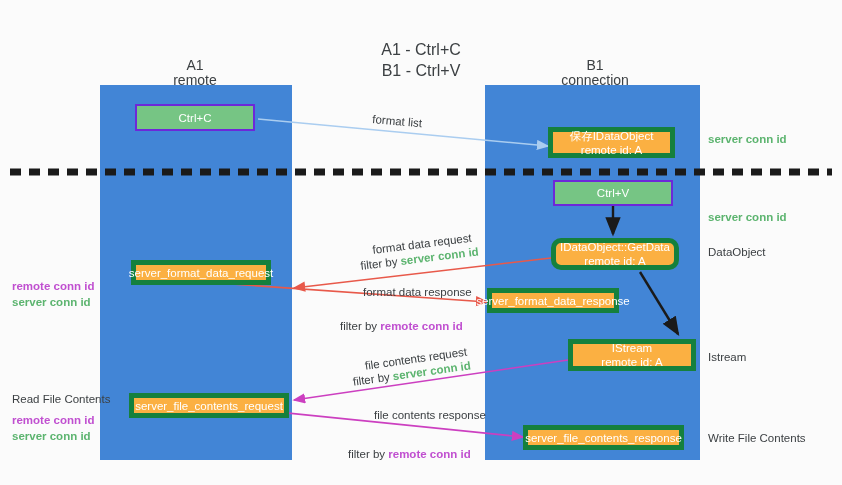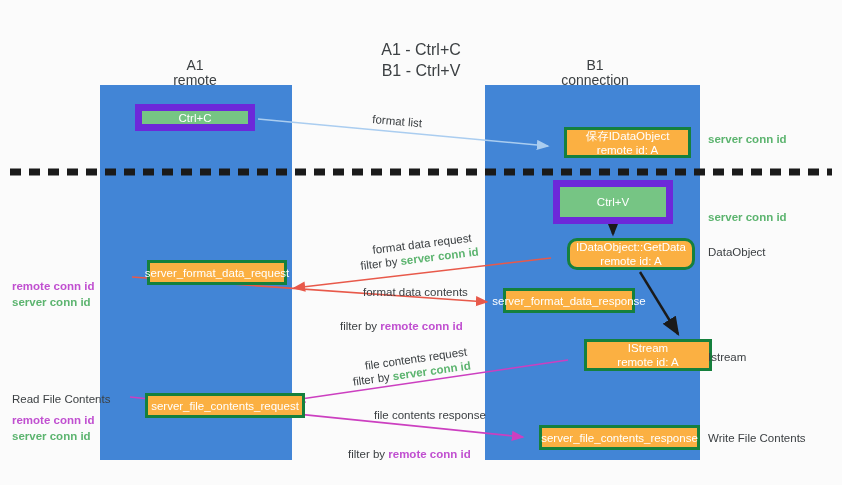--- a/index.html
+++ b/index.html
@@ -26,22 +26,22 @@
 
   .lane{position:absolute;background:#4285d6;}
 
   .box{
     position:absolute;box-sizing:border-box;
     display:flex;align-items:center;justify-content:center;
     text-align:center;color:#ffffff;font-size:11.5px;line-height:14px;
     white-space:pre-line;
   }
   .box.orange{background:#fbb košt;}
-  .box.orange{background:#fbb042;border:3px solid #15803d;margin-left:16px;}
-  .box.green{background:#76c584;border:7px solid #6d28d9;}
+  .box.orange{background:#fbb042;border:5px solid #15803d;}
+  .box.green{background:#76c584;border:2px solid #6d28d9;}
 
   .lbl{position:absolute;font-size:11.5px;line-height:14px;white-space:pre-line;}
   .lbl.green{color:#5cb46f;font-weight:bold;}
   .lbl.dark{color:#3c4043;}
   .lbl.rot{transform-origin:left top;}
 
   .inline-green{color:#5cb46f;font-weight:bold;}
   .inline-purple{color:#c04fd0;font-weight:bold;}
 
   .two-line{position:absolute;font-size:11.5px;line-height:16px;}
@@ -95,21 +95,21 @@
     <line x1="568" y1="360" x2="294" y2="400" stroke="#cc3fc0" stroke-width="1.6" marker-end="url(#ah-magenta)"></line>
 
     <line x1="130" y1="397" x2="523" y2="437" stroke="#cc3fc0" stroke-width="1.6" marker-end="url(#ah-magenta)"></line>
   </svg>
 
   <div class="box green" style="left:135px;top:104px;width:120px;height:27px;">Ctrl+C</div>
 
   <div class="box orange" style="left:548px;top:127px;width:127px;height:31px;">保存IDataObject
 remote id: A</div>
 
-  <div class="box green" style="left:553px;top:180px;width:120px;height:44px;">Ctrl+V</div>
+  <div class="box green" style="left:553px;top:180px;width:120px;height:26px;">Ctrl+V</div>
 
   <div class="box orange" style="left:551px;top:238px;width:128px;height:32px;border-radius:10px;">IDataObject::GetData
 remote id: A</div>
 
   <div class="box orange" style="left:568px;top:339px;width:128px;height:32px;">IStream
 remote id: A</div>
 
   <div class="box orange" style="left:131px;top:260px;width:140px;height:25px;">server_format_data_request</div>
 
   <div class="box orange" style="left:487px;top:288px;width:132px;height:25px;">server_format_data_response</div>
@@ -138,21 +138,21 @@
 
   <div class="lbl dark rot" style="left:373px;top:112px;transform:rotate(5deg);">format list</div>
 
   <div class="lbl dark rot" style="left:370px;top:229px;transform:rotate(-7deg);">
     <span>format data request</span>
   </div>
   <div class="lbl dark rot" style="left:358px;top:245px;transform:rotate(-7deg);">
     <span>filter by </span><span class="inline-green">server conn id</span>
   </div>
 
-  <div class="lbl dark" style="left:363px;top:285px;">format data contents</div>
+  <div class="lbl dark" style="left:363px;top:285px;">format data response</div>
   <div class="lbl dark" style="left:340px;top:305px;">
     <span>filter by </span><span class="inline-purple">remote conn id</span>
   </div>
 
   <div class="lbl dark rot" style="left:362px;top:345px;transform:rotate(-8deg);">
     <span>file contents request</span>
   </div>
   <div class="lbl dark rot" style="left:350px;top:361px;transform:rotate(-8deg);">
     <span>filter by </span><span class="inline-green">server conn id</span>
   </div>

